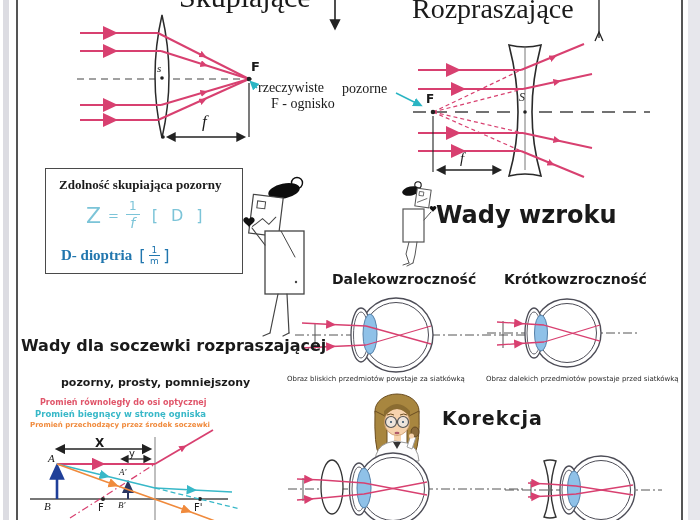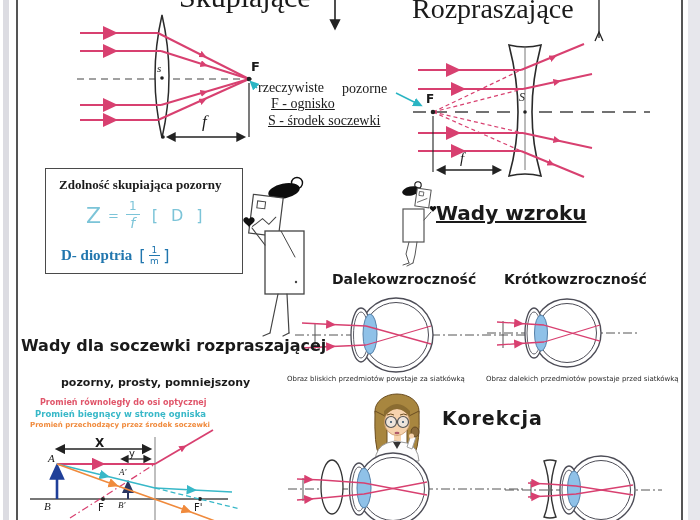--- a/index.html
+++ b/index.html
@@ -250,23 +250,22 @@
       <polyline points="548,496 576,494 633,485" fill="none" stroke="#d84070" stroke-width="1.3"></polyline>
     </g>
   </svg>
 
   <div class="txt serif" style="left:179px;top:-20px;font-size:30px;">Skupiające</div>
   <div class="txt serif" style="left:412px;top:-7px;font-size:28px;">Rozpraszające</div>
 
   <div class="txt serif" style="left:258px;top:80px;font-size:14px;">rzeczywiste</div>
   <div class="txt serif" style="left:342px;top:81px;font-size:14px;">pozorne</div>
 
-  <div class="txt serif" style="left:271px;top:95px;font-size:14px;text-decoration:underline;">
+  <div class="txt serif" style="left:271px;top:95px;font-size:14px;">
     <div class="legend-line">F - ognisko</div>
-    <div class="legend-line" style="margin-left:-3px;">S - środek soczewki</div>
   </div>
 
   <div class="txt serif i" style="left:157px;top:62px;font-size:11px;">s</div>
   <div class="txt b" style="left:251px;top:59px;font-size:13px;">F</div>
   <div class="txt serif i" style="left:202px;top:112px;font-size:17px;">f</div>
   <div class="txt b" style="left:426px;top:92px;font-size:12px;">F</div>
   <div class="txt serif i" style="left:519px;top:90px;font-size:12px;">S</div>
   <div class="txt serif i" style="left:460px;top:150px;font-size:15px;">f</div>
 
   <div class="txt serif b" style="left:59px;top:177px;font-size:13px;">Zdolność skupiająca pozorny</div>
@@ -282,21 +281,21 @@
   <div class="txt formula-row" style="left:61px;top:245px;color:#2176ae;">
     <span class="serif b" style="font-size:15px;">D- dioptria</span>
     <span style="font-size:16px;margin:0 3px 0 7px;">[</span>
     <span class="vfrac">
       <span class="n" style="font-size:9px;">1</span>
       <span class="d" style="font-size:9px;">m</span>
     </span>
     <span style="font-size:16px;margin-left:3px;">]</span>
   </div>
 
-  <div class="txt b" style="left:436px;top:201px;font-size:20px;text-decoration:underline;">Wady wzroku</div>
+  <div class="txt b" style="left:436px;top:201px;font-size:24px;">Wady wzroku</div>
   <div class="txt b" style="left:332px;top:271px;font-size:14px;">Dalekowzroczność</div>
   <div class="txt b" style="left:504px;top:271px;font-size:14px;">Krótkowzroczność</div>
   <div class="txt" style="left:287px;top:375px;font-size:7px;color:#2b2b2b;">Obraz bliskich przedmiotów powstaje za siatkówką</div>
   <div class="txt" style="left:486px;top:375px;font-size:7px;color:#2b2b2b;">Obraz dalekich przedmiotów powstaje przed siatkówką</div>
   <div class="txt b" style="left:442px;top:407px;font-size:19px;letter-spacing:1px;">Korekcja</div>
 
   <div class="txt b" style="left:21px;top:336px;font-size:16px;">Wady dla soczewki rozpraszającej</div>
   <div class="txt b" style="left:61px;top:376px;font-size:11px;">pozorny, prosty, pomniejszony</div>
   <div class="txt b ray1" style="left:40px;top:398px;font-size:8px;">Promień równoległy do osi optycznej</div>
   <div class="txt b ray2" style="left:35px;top:409px;font-size:8.5px;">Promień biegnący w stronę ogniska</div>

